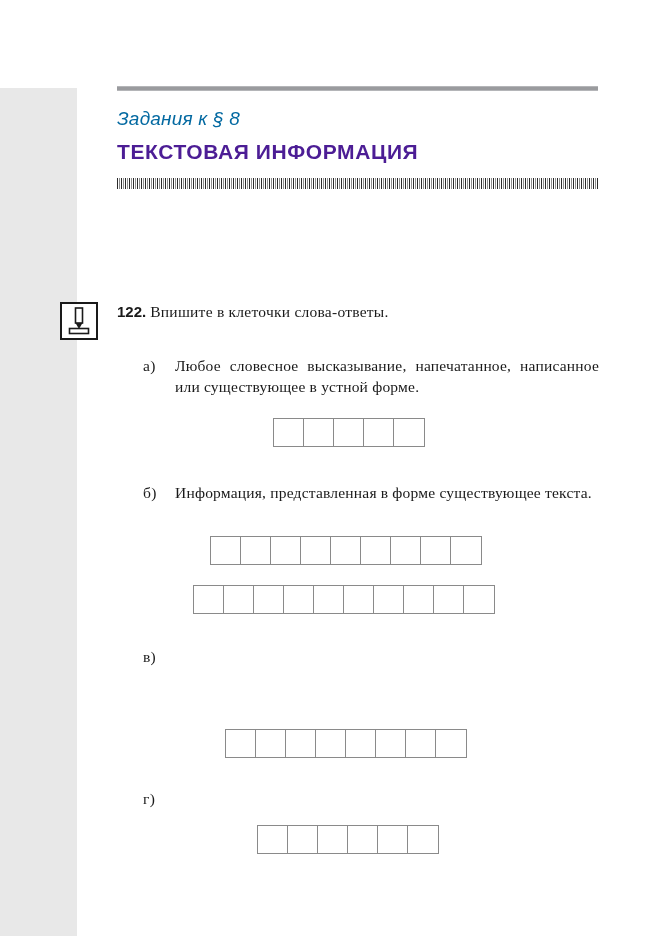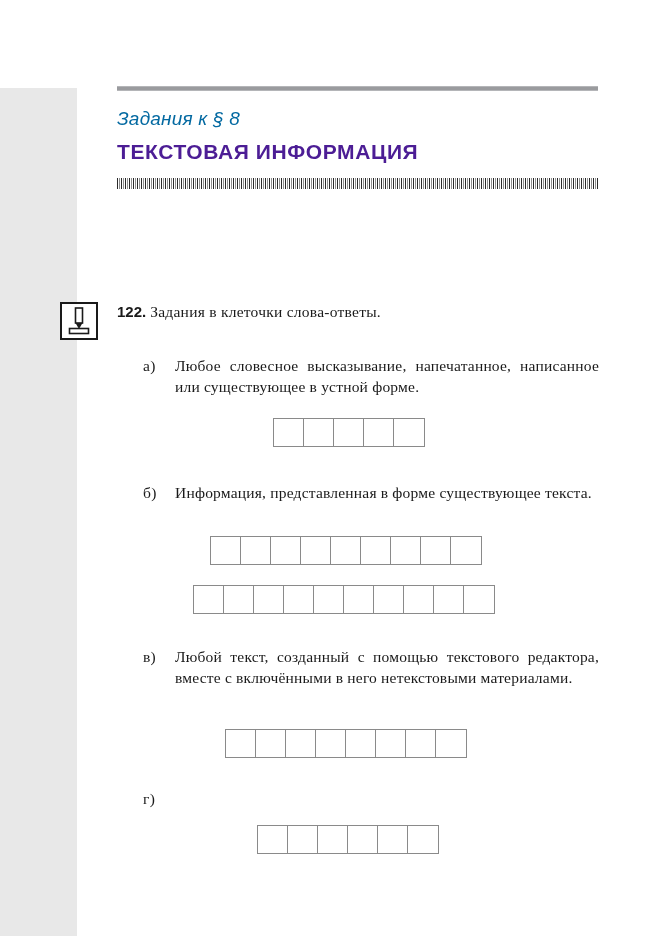--- a/index.html
+++ b/index.html
@@ -190,21 +190,21 @@
 
   <div class="icon-box">
     <svg width="34" height="34" viewBox="0 0 34 34" aria-hidden="true">
       <rect x="13.5" y="4" width="7" height="15" fill="#ffffff" stroke="#1a1a1a" stroke-width="1.6"></rect>
       <path d="M13.5 19 L20.5 19 L17 25 Z" fill="#1a1a1a"></path>
       <rect x="7.5" y="24.5" width="19" height="5" fill="#ffffff" stroke="#1a1a1a" stroke-width="1.6"></rect>
     </svg>
   </div>
 
   <div class="task-head">
-    <span class="task-num">122.</span><span>Задания в клеточки слова-ответы.</span>
+    <span class="task-num">122.</span><span>Впишите в клеточки слова-ответы.</span>
   </div>
 
   <div class="item" id="item-a">
     <span class="marker">а)</span>
     <div class="body">Любое словесное высказывание, напечатанное, напи­санное или существующее в устной форме.</div>
   </div>
   <div class="grid" id="grid-a">
     <span class="cell"></span>
     <span class="cell"></span>
     <span class="cell"></span>
@@ -235,21 +235,20 @@
     <span class="cell"></span>
     <span class="cell"></span>
     <span class="cell"></span>
     <span class="cell"></span>
     <span class="cell"></span>
     <span class="cell"></span>
   </div>
 
   <div class="item" id="item-v">
     <span class="marker">в)</span>
-    <div class="body">Любой текст, созданный с помощью текстового ре­дактора, вместе с включёнными в него нетекстовыми материалами.</div>
   </div>
   <div class="grid" id="grid-v">
     <span class="cell"></span>
     <span class="cell"></span>
     <span class="cell"></span>
     <span class="cell"></span>
     <span class="cell"></span>
     <span class="cell"></span>
     <span class="cell"></span>
     <span class="cell"></span>

